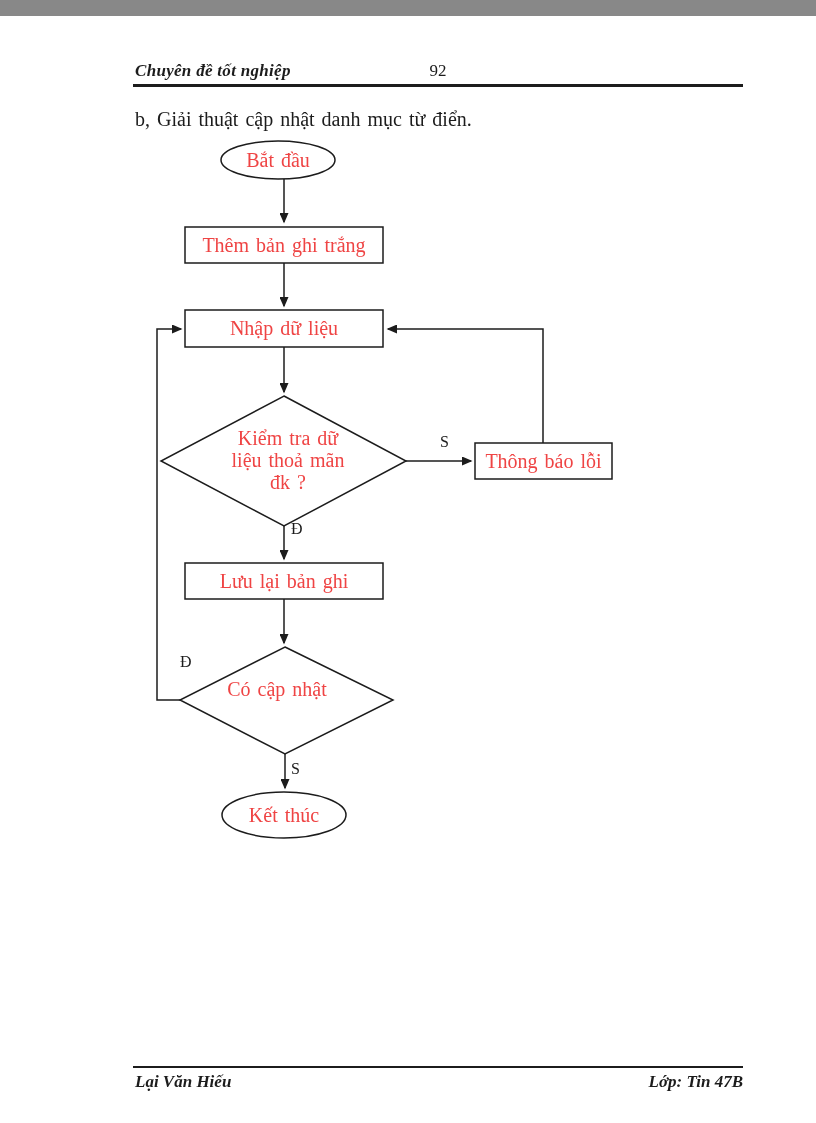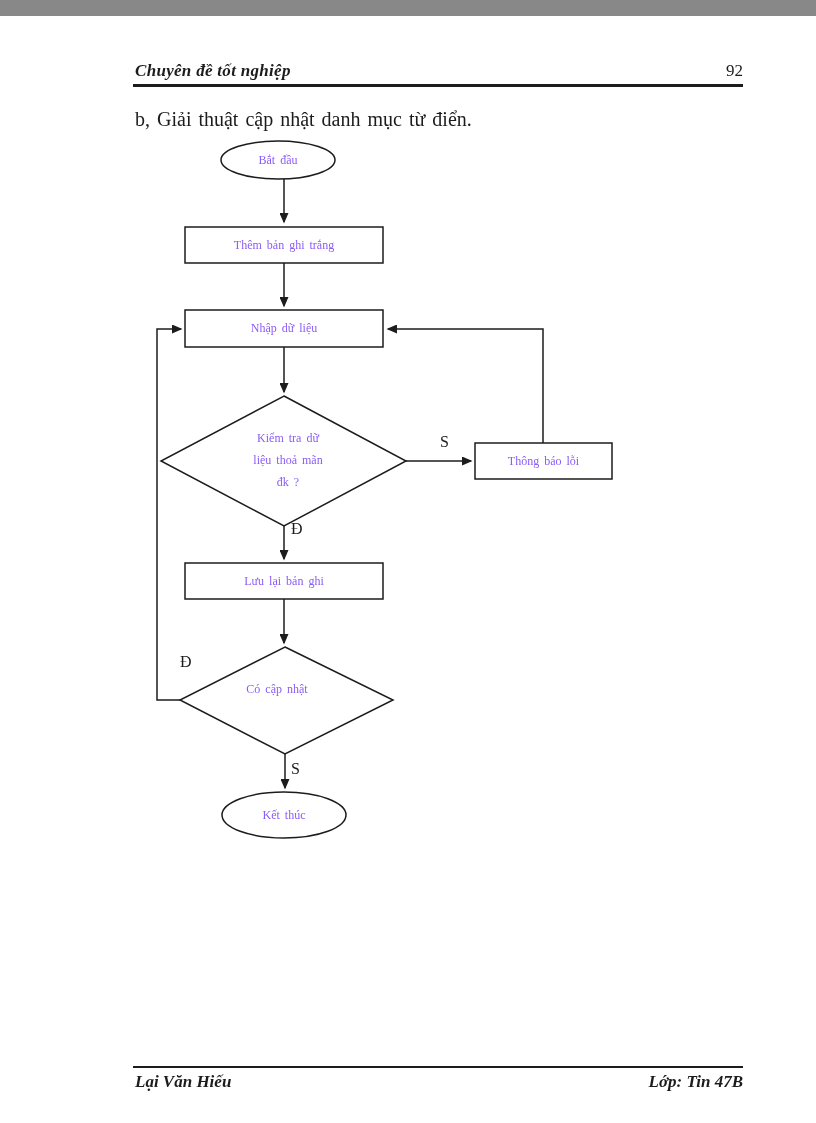--- a/index.html
+++ b/index.html
@@ -16,21 +16,21 @@
   .abs { position: absolute; }
 
   
   .header-title {
     left: 135px; top: 45px;
     font-size: 17px; font-weight: bold; font-style: italic;
     letter-spacing: 0.3px;
   }
   .page-number {
     left: 133px; top: 45px; width: 610px;
-    text-align: right; font-size: 17px;
+    text-align: center; font-size: 17px;
   }
   .header-rule {
     left: 133px; top: 68px; width: 610px; height: 3px;
     background: #1c1c1c;
   }
   .section-heading {
     left: 135px; top: 92px;
     font-size: 20px; word-spacing: 2px;
   }
   .footer-rule {
@@ -45,22 +45,22 @@
     left: 133px; top: 1056px; width: 610px; text-align: right;
     font-size: 17px; font-weight: bold; font-style: italic;
   }
 
   
   .flow-svg { left: 0; top: 0; }
   .flow-svg * { vector-effect: non-scaling-stroke; }
   .node-label {
     position: absolute;
     text-align: center;
-    font-size: 12px;
-    color: #8b5cf6;
+    font-size: 20px;
+    color: #ef4444;
     word-spacing: 2px;
     white-space: nowrap;
   }
   .multi { line-height: 22px; white-space: normal; }
   .edge-label {
     position: absolute;
     font-size: 16px;
     color: #1c1c1c;
   }
 </style>

